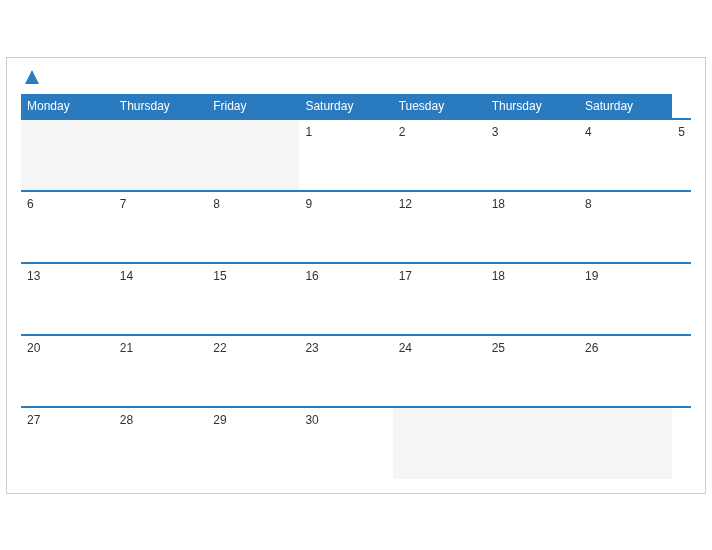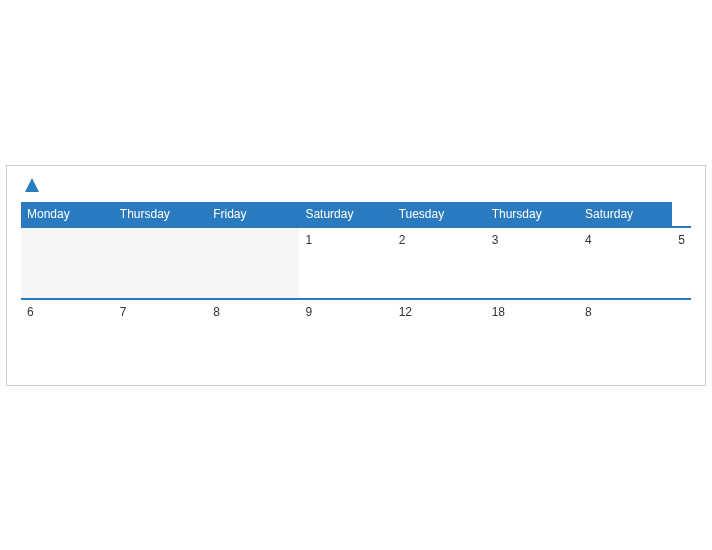--- a/index.html
+++ b/index.html
@@ -161,15 +161,78 @@
           <td>
             <span class="day-number">12</span>
           </td>
           <td>
             <span class="day-number">18</span>
           </td>
           <td>
             <span class="day-number">8</span>
           </td>
         </tr>
+        <tr>
+          <td>
+            <span class="day-number">13</span>
+          </td>
+          <td>
+            <span class="day-number">14</span>
+          </td>
+          <td>
+            <span class="day-number">15</span>
+          </td>
+          <td>
+            <span class="day-number">16</span>
+          </td>
+          <td>
+            <span class="day-number">17</span>
+          </td>
+          <td>
+            <span class="day-number">18</span>
+          </td>
+          <td>
+            <span class="day-number">19</span>
+          </td>
+        </tr>
+        <tr>
+          <td>
+            <span class="day-number">20</span>
+          </td>
+          <td>
+            <span class="day-number">21</span>
+          </td>
+          <td>
+            <span class="day-number">22</span>
+          </td>
+          <td>
+            <span class="day-number">23</span>
+          </td>
+          <td>
+            <span class="day-number">24</span>
+          </td>
+          <td>
+            <span class="day-number">25</span>
+          </td>
+          <td>
+            <span class="day-number">26</span>
+          </td>
+        </tr>
+        <tr>
+          <td>
+            <span class="day-number">27</span>
+          </td>
+          <td>
+            <span class="day-number">28</span>
+          </td>
+          <td>
+            <span class="day-number">29</span>
+          </td>
+          <td>
+            <span class="day-number">30</span>
+          </td>
+          <td class="empty"></td>
+          <td class="empty"></td>
+          <td class="empty"></td>
+        </tr>
       </tbody>
   </table>
 </div>
 
 </body></html>

